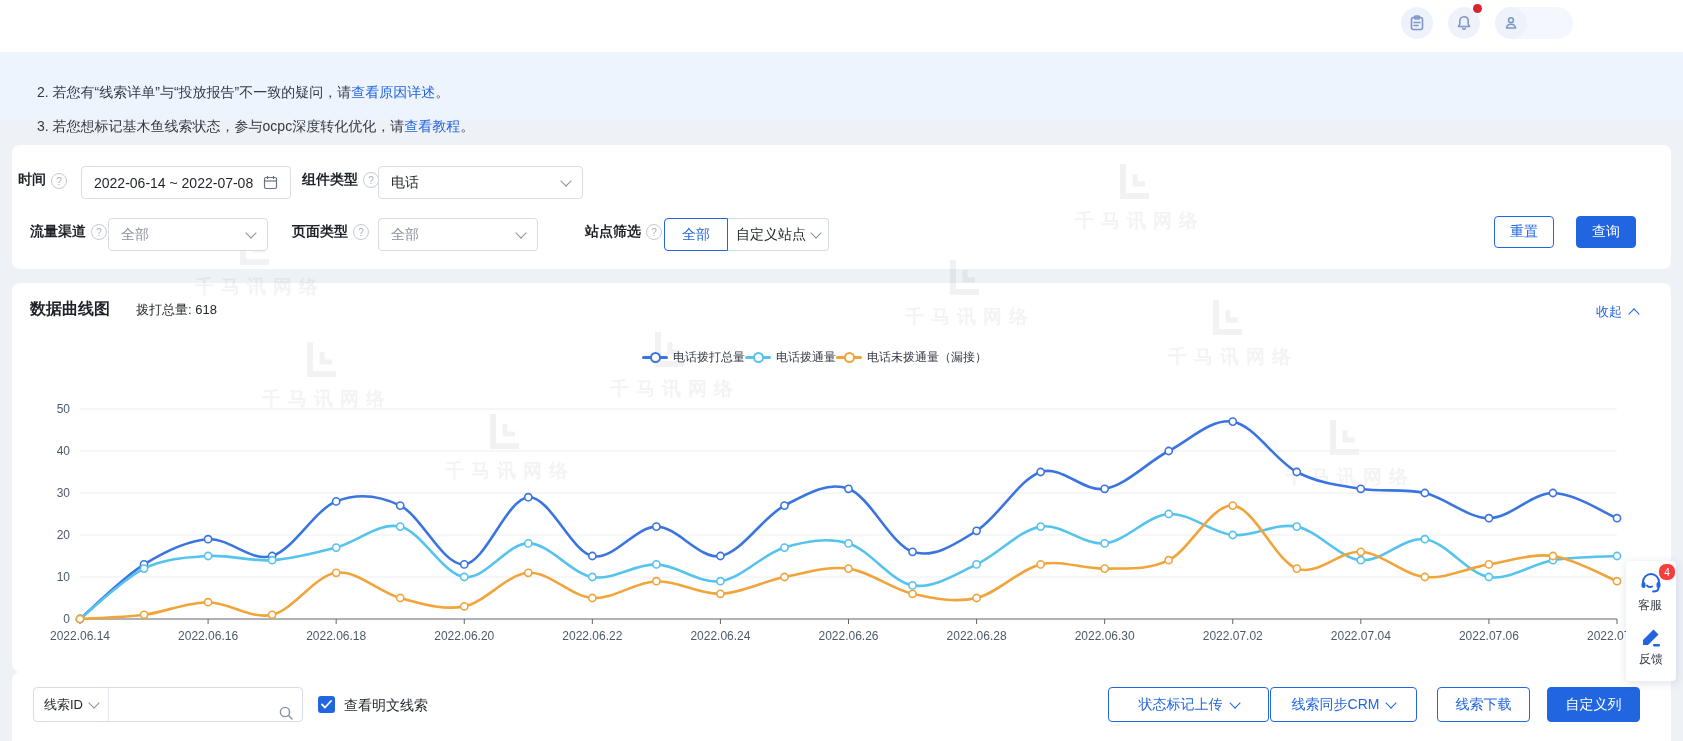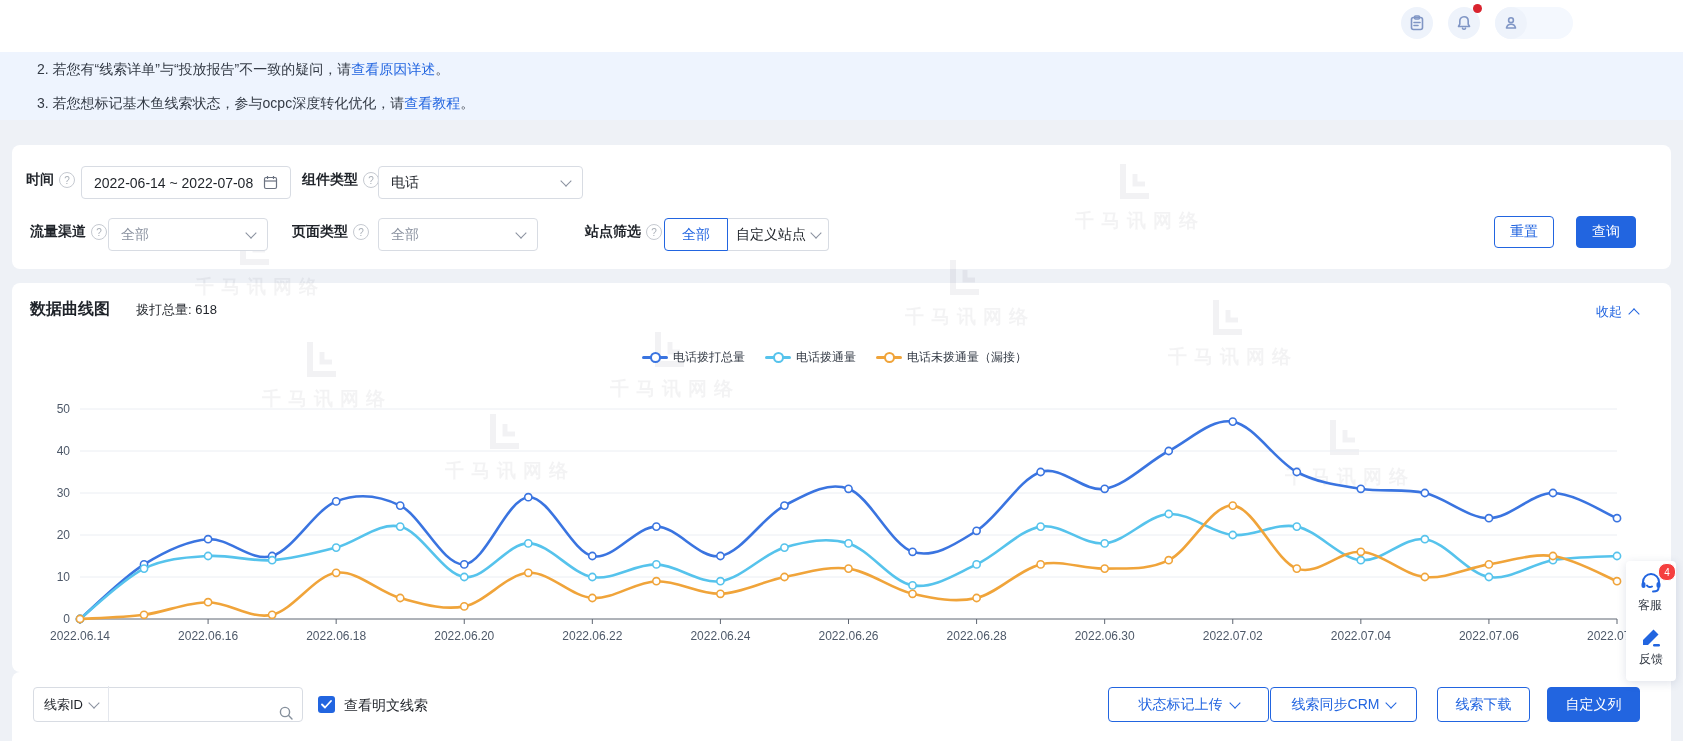--- a/index.html
+++ b/index.html
@@ -8,21 +8,21 @@
 
   
   .topbar{position:absolute;left:0;top:0;width:100%;height:52px;background:#fff;z-index:2;}
   .topbar-icons{position:absolute;right:110px;top:7px;display:flex;align-items:center;gap:15px;}
   .icon-btn{position:relative;width:32px;height:32px;border-radius:50%;background:#eef3fb;border:none;display:flex;align-items:center;justify-content:center;cursor:pointer;padding:0;}
   .icon-btn svg{stroke:#8096c5;fill:none;stroke-width:1.6;stroke-linecap:round;stroke-linejoin:round;}
   .red-dot{position:absolute;top:-3px;right:-2px;width:9px;height:9px;border-radius:50%;background:#d9232e;}
   .user-pill{position:relative;display:flex;align-items:center;background:#f4f8fe;border-radius:16px;width:78px;height:32px;cursor:pointer;}
 
   
-  .notice{position:absolute;left:0;top:52px;width:100%;height:68px;background:#eef4fe;z-index:2;box-sizing:border-box;padding:0 0 0 37px;}
+  .notice{position:absolute;left:0;top:52px;width:100%;height:68px;background:#eef4fe;z-index:2;box-sizing:border-box;padding:23px 0 0 37px;}
   .notice p{margin:0;height:34px;line-height:34px;font-size:14px;color:#333a45;}
   .notice a{color:#2265e0;text-decoration:none;cursor:pointer;}
 
   
   .card{position:absolute;left:12px;width:1659px;background:#fff;border-radius:8px;}
   .filter-card{top:145px;height:124px;}
   .chart-card{top:283px;height:389px;}
   .bottom-card{top:672px;height:69px;border-radius:8px 8px 0 0;}
 
   .f-item{position:absolute;display:flex;align-items:center;gap:5px;z-index:2;}
@@ -41,21 +41,21 @@
   .site-btn.custom{width:101px;border:1px solid #d8dce3;border-left:none;color:#1f2329;border-radius:0 4px 4px 0;}
 
   .btn{position:absolute;height:32px;box-sizing:border-box;border-radius:4px;font-size:14px;display:flex;align-items:center;justify-content:center;cursor:pointer;z-index:2;background:#fff;border:1px solid #2265e0;color:#2265e0;gap:8px;}
   .btn.primary{background:#2265e0;border:1px solid #2265e0;color:#fff;}
 
   
   .chart-header{position:absolute;left:18px;top:16px;display:flex;align-items:baseline;gap:26px;z-index:2;}
   .chart-title{font-size:16px;font-weight:700;color:#1f2329;}
   .chart-subtitle{font-size:13px;color:#1f2329;}
   .collapse-link{position:absolute;right:33px;top:20px;display:flex;align-items:center;gap:8px;color:#2265e0;font-size:13px;cursor:pointer;z-index:2;}
-  .legend{position:absolute;left:630px;top:66px;display:flex;align-items:center;gap:20px;z-index:2;}
+  .legend{position:absolute;left:630px;top:66px;display:flex;align-items:center;z-index:2;}
   .legend-item{display:flex;align-items:center;gap:5px;font-size:12px;color:#333a45;cursor:pointer;}
   .lg-marker{position:relative;width:26px;height:3px;border-radius:2px;}
   .lg-dot{position:absolute;left:8px;top:-4px;width:7px;height:7px;border-radius:50%;background:#fff;border:2px solid;}
   .chart-svg-wrap{position:absolute;left:0;top:100px;width:1659px;height:285px;z-index:2;}
   .ax{font:12px "Liberation Sans","DejaVu Sans",sans-serif;fill:#4e5969;}
 
   
   .search-combo{position:absolute;left:21px;top:15px;width:270px;height:35px;box-sizing:border-box;border:1px solid #d8dce3;border-radius:4px;display:flex;align-items:flex-end;background:#fff;z-index:2;}
   .combo-left{display:flex;align-items:center;gap:7px;padding:0 10px;height:100%;font-size:13px;color:#1f2329;cursor:pointer;}
   .search-combo input{flex:1;min-width:0;border:none;outline:none;font-size:14px;padding:0 6px;background:transparent;}
@@ -107,21 +107,21 @@
       </div>
     </div>
   </header>
 
   <section class="notice">
     <p><span>2. 若您有“线索详单”与“投放报告”不一致的疑问，请</span><a>查看原因详述</a><span>。</span></p>
     <p><span>3. 若您想标记基木鱼线索状态，参与ocpc深度转化优化，请</span><a>查看教程</a><span>。</span></p>
   </section>
 
   <section class="card filter-card">
-    <div class="f-item" style="left:14px;top:26px;">
+    <div class="f-item" style="left:6px;top:26px;align-items:flex-end;">
       <span class="f-label">时间</span>
       <span class="help">?</span>
     </div>
     <div class="sel" style="left:69px;top:21px;width:210px;">
       <span>2022-06-14 ~ 2022-07-08</span>
       <svg style="margin-left:auto" width="15" height="15" viewBox="0 0 15 15">
           <g fill="none" stroke="#6b7280" stroke-width="1.2">
             <rect x="1.5" y="2.5" width="12" height="11" rx="1.5"></rect>
             <line x1="1.5" y1="6" x2="13.5" y2="6"></line>
             <line x1="4.5" y1="1" x2="4.5" y2="4"></line>

